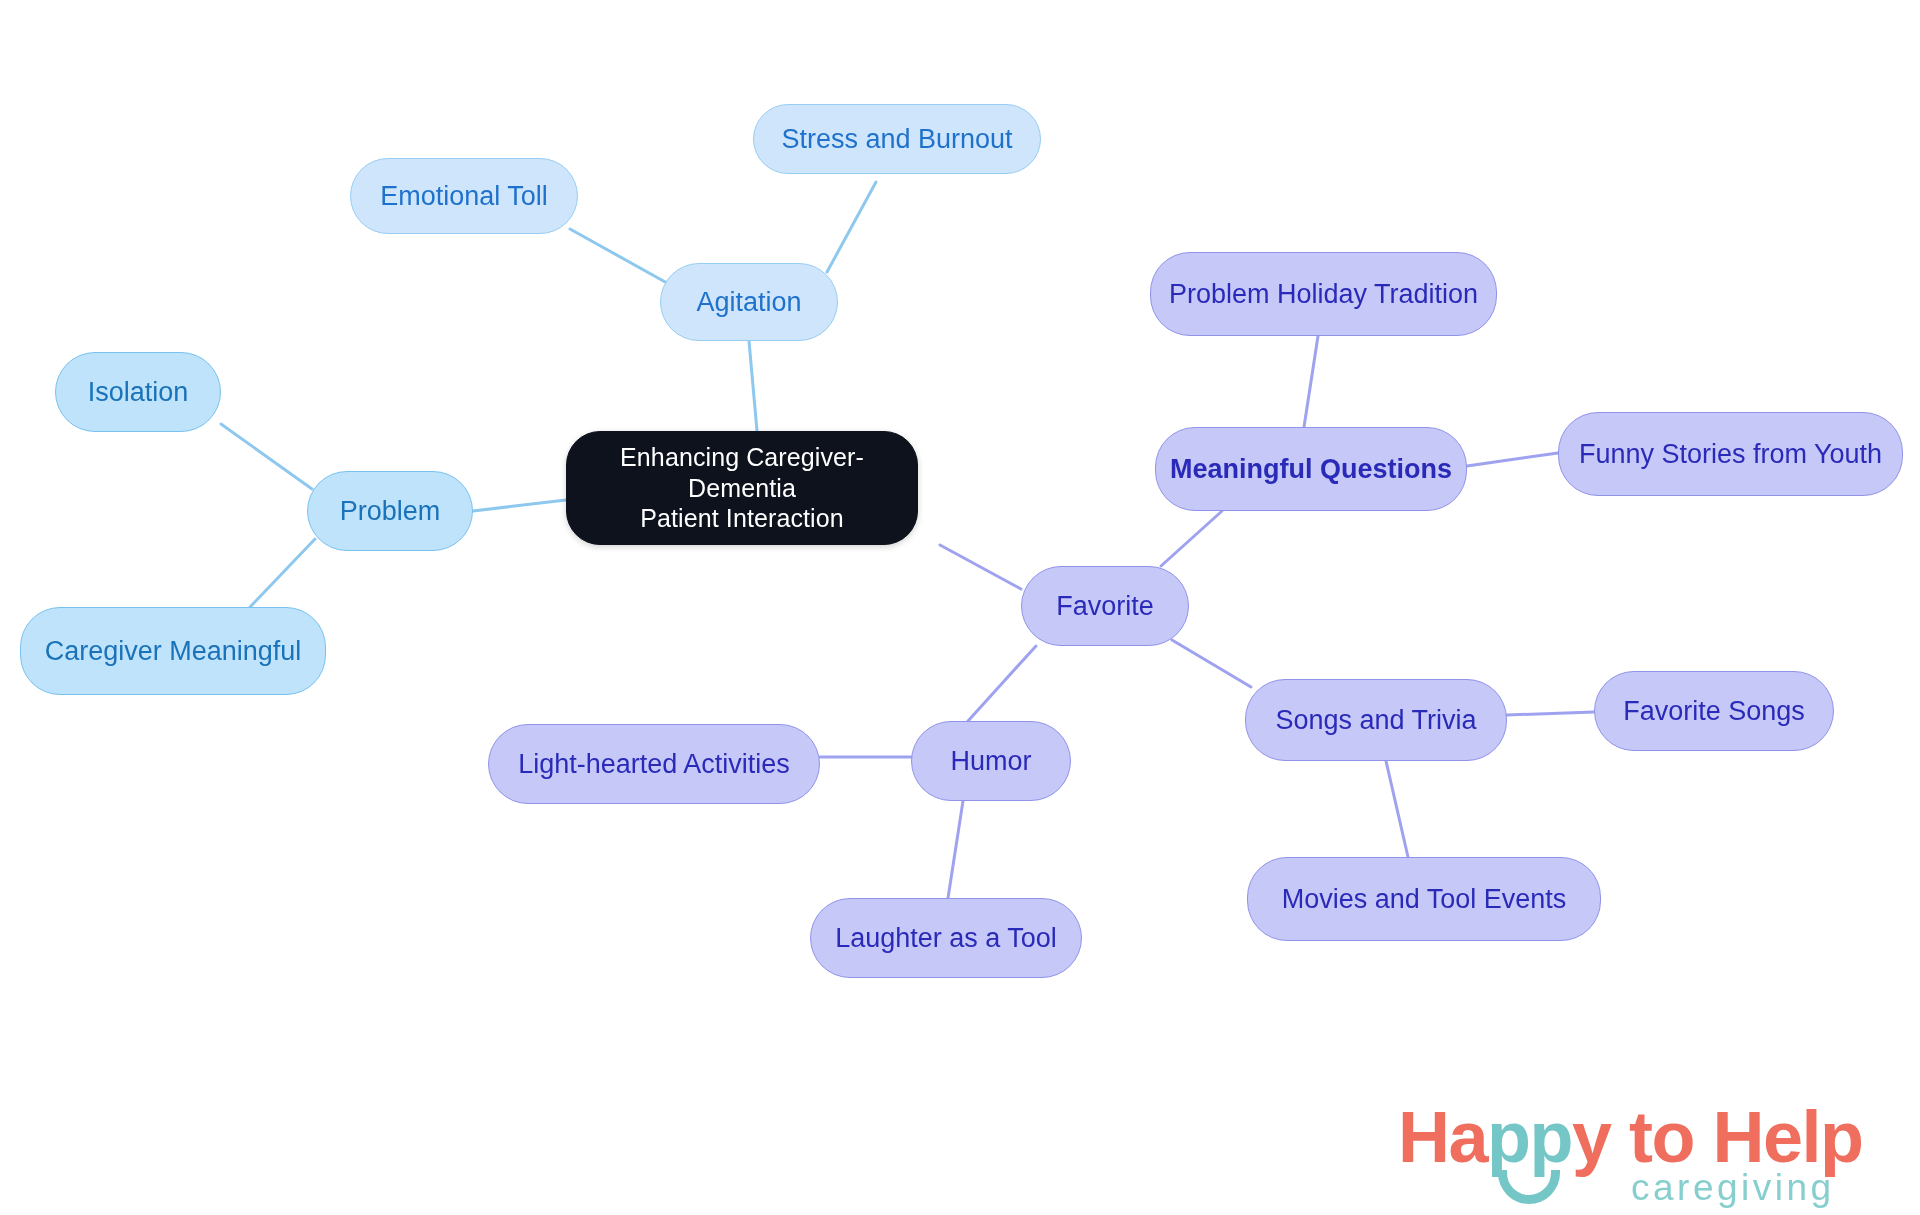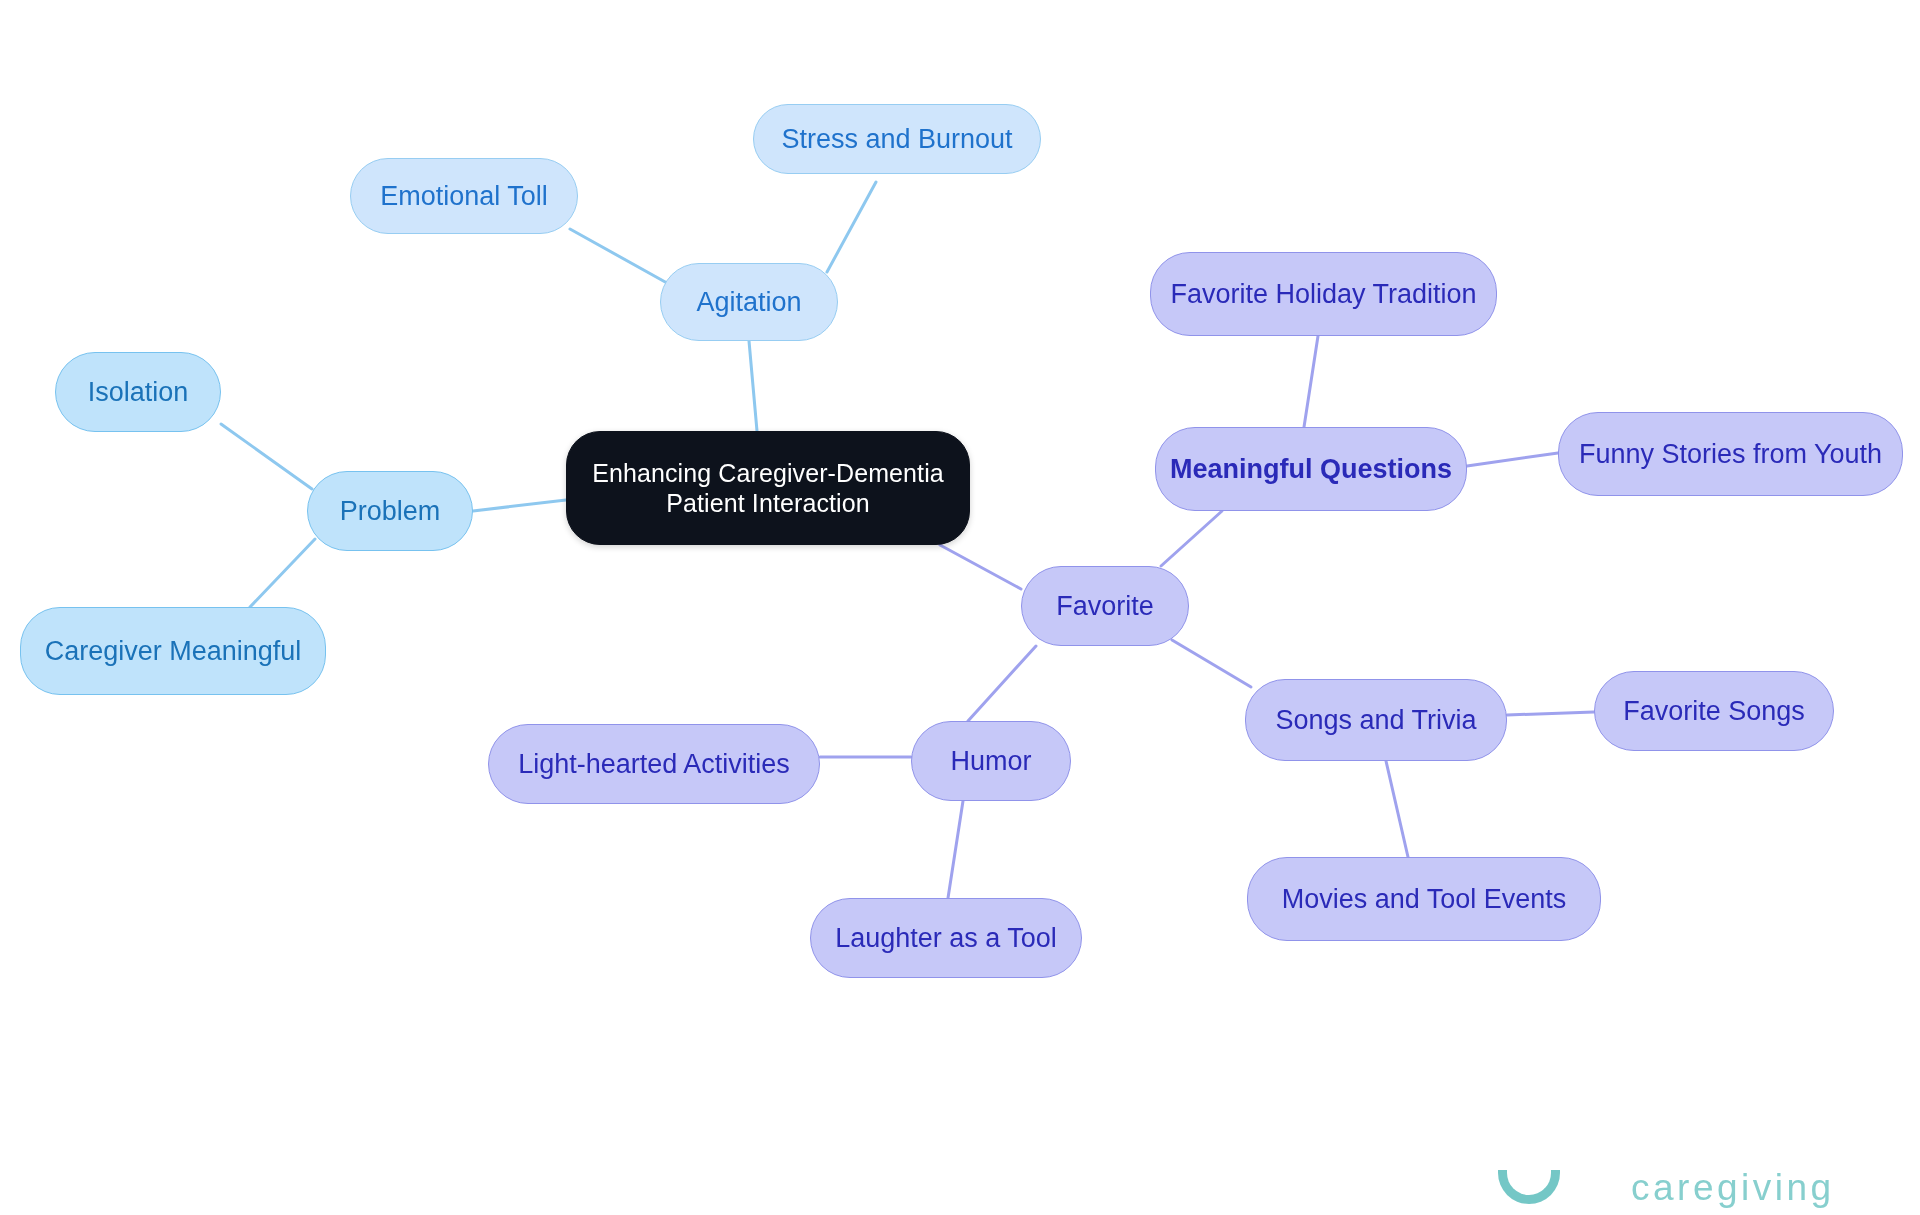--- a/index.html
+++ b/index.html
@@ -129,38 +129,39 @@
       <line x1="1467" y1="466" x2="1558" y2="453" stroke="#9fa2ee" stroke-width="3" stroke-linecap="round"></line>
       <line x1="1172" y1="640" x2="1251" y2="687" stroke="#9fa2ee" stroke-width="3" stroke-linecap="round"></line>
       <line x1="1507" y1="715" x2="1594" y2="712" stroke="#9fa2ee" stroke-width="3" stroke-linecap="round"></line>
       <line x1="1386" y1="761" x2="1408" y2="857" stroke="#9fa2ee" stroke-width="3" stroke-linecap="round"></line>
       <line x1="1036" y1="646" x2="968" y2="721" stroke="#9fa2ee" stroke-width="3" stroke-linecap="round"></line>
       <line x1="911" y1="757" x2="820" y2="757" stroke="#9fa2ee" stroke-width="3" stroke-linecap="round"></line>
       <line x1="963" y1="801" x2="948" y2="898" stroke="#9fa2ee" stroke-width="3" stroke-linecap="round"></line>
     </svg>
 
   <div id="nodes">
-      <div class="node root" style="left: 566px; top: 431px; width: 404px; height: 114px;">Enhancing Caregiver-Dementia
+      <div class="node root" style="left: 566px; top: 431px; width: 352px; height: 114px;">Enhancing Caregiver-Dementia
 Patient Interaction</div>
       <div class="node blue-mid" style="left: 307px; top: 471px; width: 166px; height: 80px;">Problem</div>
       <div class="node blue-mid" style="left: 55px; top: 352px; width: 166px; height: 80px;">Isolation</div>
       <div class="node blue-mid" style="left: 20px; top: 607px; width: 306px; height: 88px;">Caregiver Meaningful</div>
       <div class="node blue-light" style="left: 660px; top: 263px; width: 178px; height: 78px;">Agitation</div>
       <div class="node blue-light" style="left: 350px; top: 158px; width: 228px; height: 76px;">Emotional Toll</div>
       <div class="node blue-light" style="left: 753px; top: 104px; width: 288px; height: 70px;">Stress and Burnout</div>
       <div class="node purple" style="left: 1021px; top: 566px; width: 168px; height: 80px;">Favorite</div>
       <div class="node purple" style="left: 1155px; top: 427px; width: 312px; height: 84px; font-weight: bold;">Meaningful Questions</div>
-      <div class="node purple" style="left: 1150px; top: 252px; width: 347px; height: 84px;">Favorite Holiday Tradition</div>
+      <div class="node purple" style="left: 1150px; top: 252px; width: 347px; height: 84px;">Problem Holiday Tradition</div>
       <div class="node purple" style="left: 1558px; top: 412px; width: 345px; height: 84px;">Funny Stories from Youth</div>
       <div class="node purple" style="left: 1245px; top: 679px; width: 262px; height: 82px;">Songs and Trivia</div>
       <div class="node purple" style="left: 1594px; top: 671px; width: 240px; height: 80px;">Favorite Songs</div>
       <div class="node purple" style="left: 1247px; top: 857px; width: 354px; height: 84px;">Movies and Tool Events</div>
       <div class="node purple" style="left: 911px; top: 721px; width: 160px; height: 80px;">Humor</div>
       <div class="node purple" style="left: 488px; top: 724px; width: 332px; height: 80px;">Light-hearted Activities</div>
       <div class="node purple" style="left: 810px; top: 898px; width: 272px; height: 80px;">Laughter as a Tool</div>
     </div>
 
   <div id="logo">
+    <div class="wordmark"><span>Ha</span><span class="pp">pp</span><span>y to Help</span></div>
     <div class="smile"></div>
     <div class="tagline">caregiving</div>
   </div>
 
 </div>
 
 </body></html>

